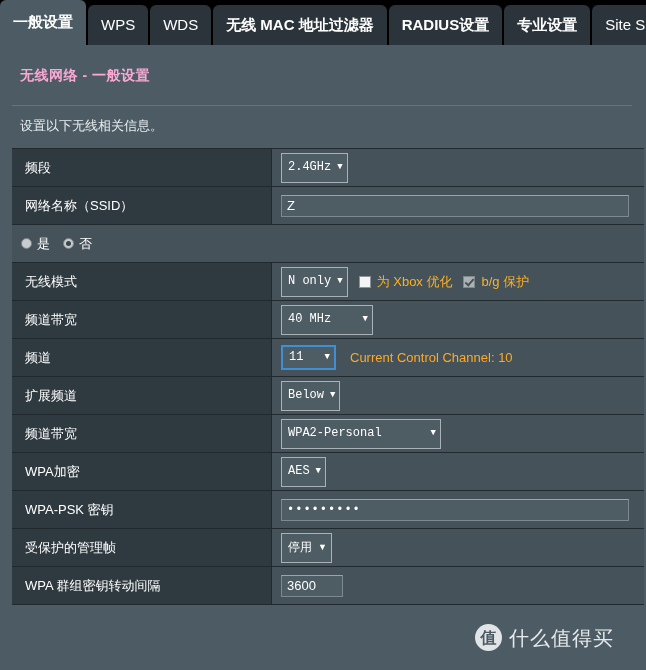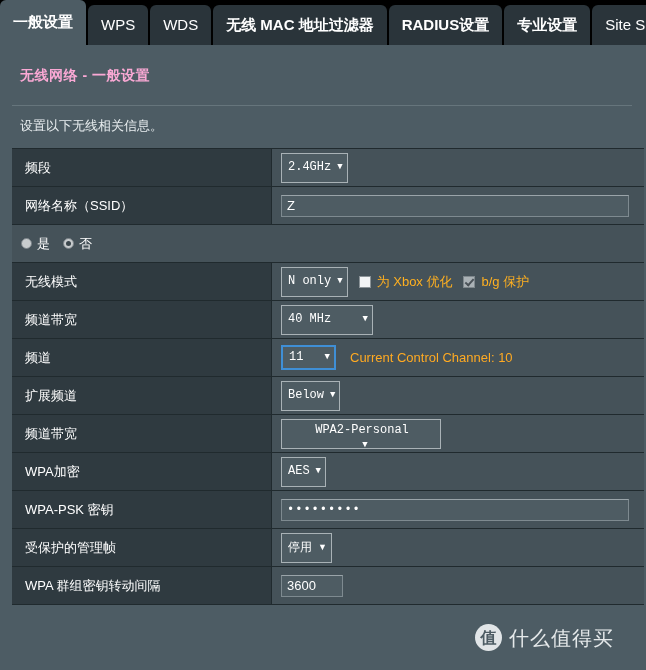--- a/index.html
+++ b/index.html
@@ -365,21 +365,21 @@
           <div class="sel">
             <span>Below</span>
             <span class="arrow">▼</span>
           </div>
         </div>
       </div>
 
       <div class="row">
         <div class="cell-label">频道带宽</div>
         <div class="cell-value">
-          <div class="sel" style="width:160px;flex-direction:column;">
+          <div class="sel" style="width:160px;">
             <span>WPA2-Personal</span>
             <span class="arrow">▼</span>
           </div>
         </div>
       </div>
 
       <div class="row">
         <div class="cell-label">WPA加密</div>
         <div class="cell-value">
           <div class="sel">

